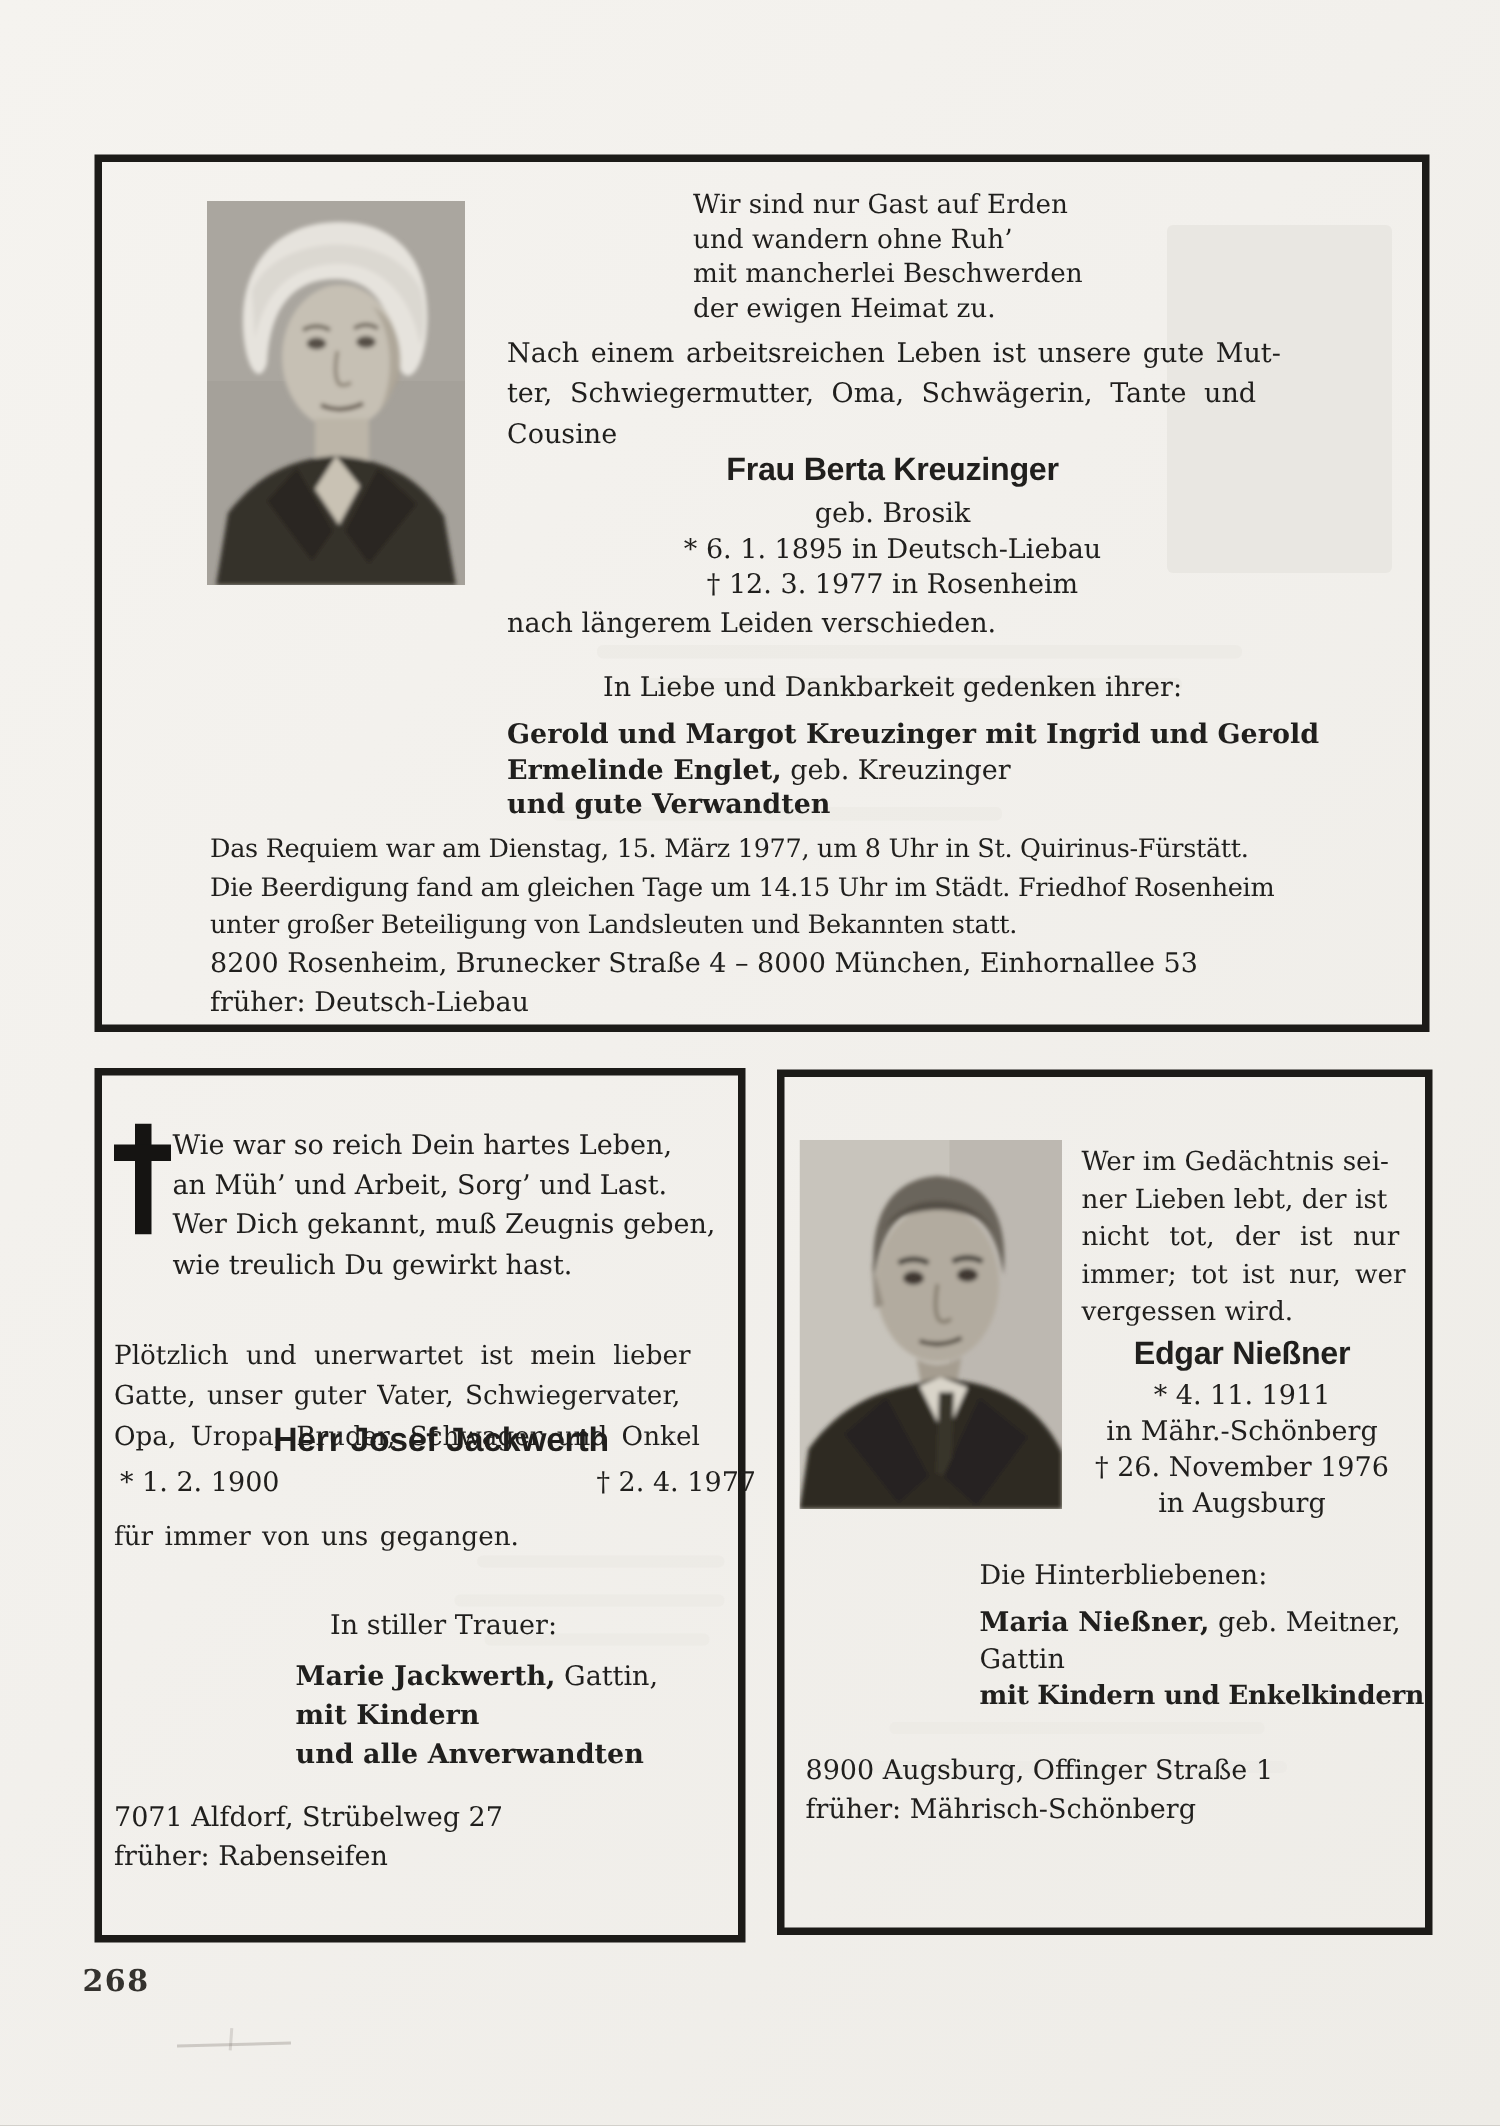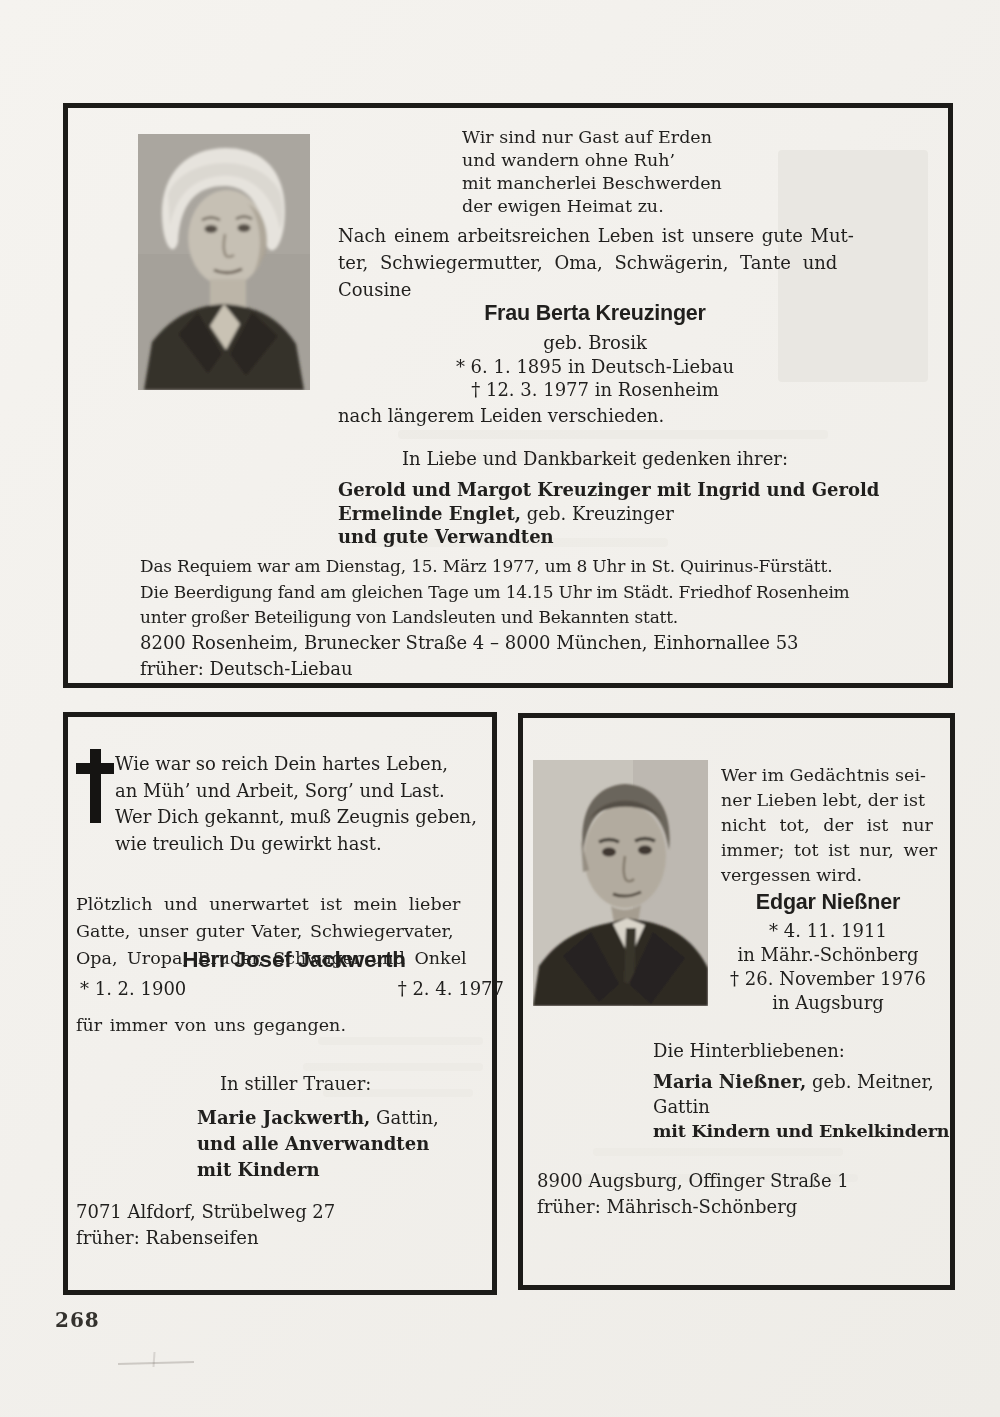--- a/index.html
+++ b/index.html
@@ -137,22 +137,22 @@
       <span class="line">* 1. 2. 1900</span>
       <span class="line">† 2. 4. 1977</span>
     </div>
 
     <div class="abs txt line" style="left:8px;top:298px;font-size:17.5px;word-spacing:2px;">für immer von uns gegangen.</div>
 
     <div class="abs txt line" style="left:129px;top:356px;font-size:18px;margin-left:23px;">In stiller Trauer:</div>
 
     <div class="abs txt" style="left:129px;top:388px;font-size:18px;line-height:26px;">
       <div class="line"><span class="b">Marie Jackwerth,</span><span> Gattin,</span></div>
+      <div class="line b">mit Kindern</div>
       <div class="line b">und alle Anverwandten</div>
-      <div class="line b">mit Kindern</div>
     </div>
 
     <div class="abs txt" style="left:8px;top:482px;font-size:18px;line-height:26px;">
       <div class="line">7071 Alfdorf, Strübelweg 27</div>
       <div class="line">früher: Rabenseifen</div>
     </div>
   </div>
 
   <div class="notice" style="left:518px;top:713px;width:437px;height:577px;">
 

